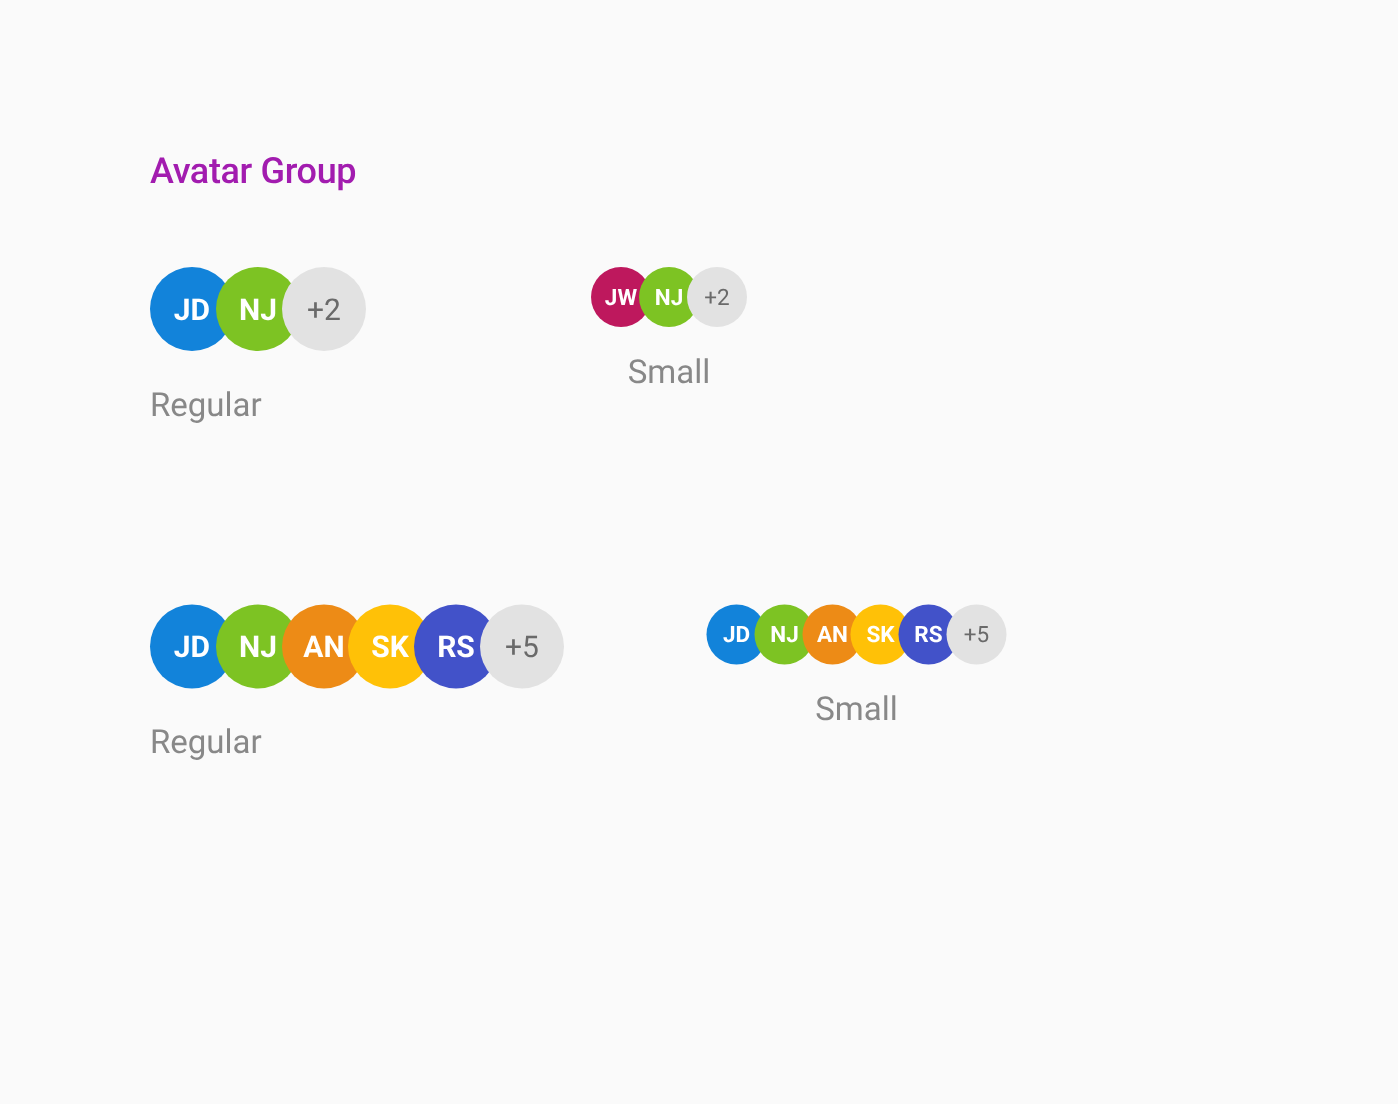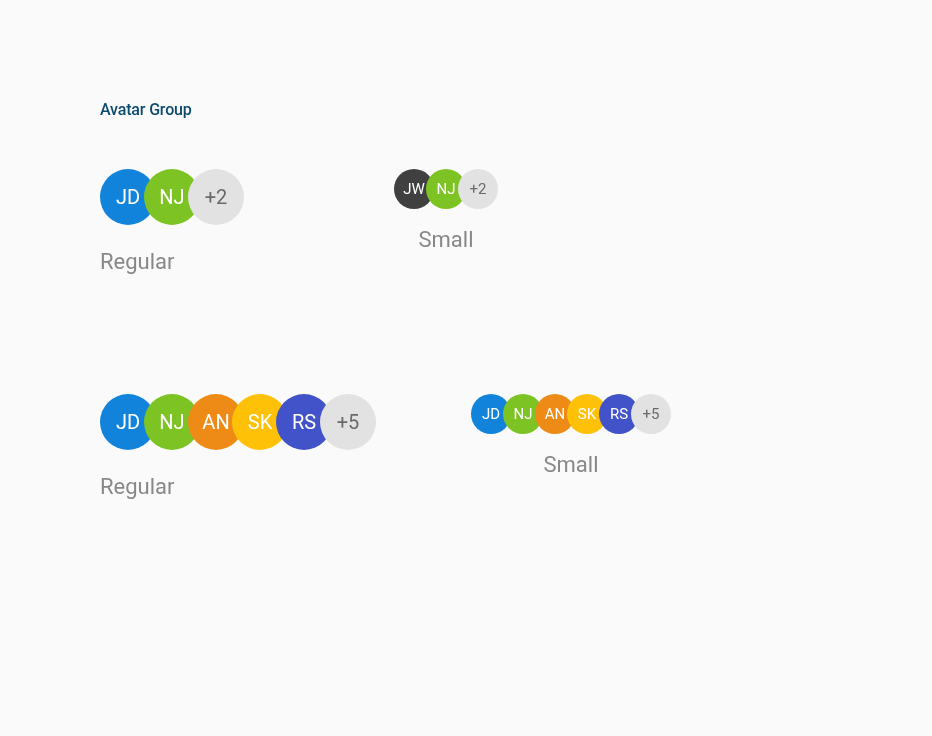--- a/index.html
+++ b/index.html
@@ -12,23 +12,23 @@
       background: #fafafa;
       width: 932px;
       height: 736px;
       padding: 100px 100px 40px 100px;
       border-radius: 12px;
     }
     .section {
       margin-bottom: 120px;
     }
     .section-title {
-      font-size: 16px;
+      font-size: 24px;
       font-weight: 500;
-      color: #0c4a6e;
+      color: #a21caf;
       margin-bottom: 50px;
       letter-spacing: -0.01em;
     }
     .groups-row {
       display: flex;
       gap: 150px;
       align-items: flex-start;
     }
     .group-block {
       display: flex;
@@ -55,21 +55,21 @@
     }
     .avatar-group.small .avatar:first-child {
       margin-left: 0;
     }
     .avatar {
       border-radius: 50%;
       display: flex;
       align-items: center;
       justify-content: center;
       color: #fff;
-      font-weight: 400;
+      font-weight: 700;
       flex-shrink: 0;
     }
     .avatar.overflow {
       background: #e2e2e2;
       color: #6a6a6a;
       font-weight: 400;
     }
     .group-label {
       font-size: 22px;
       color: #888;
@@ -93,21 +93,21 @@
     <div class="group-block">
       <div class="avatar-group regular">
         <div class="avatar" style="background:#1283DA">JD</div>
         <div class="avatar" style="background:#7DC323">NJ</div>
         <div class="avatar overflow">+2</div>
       </div>
       <div class="group-label">Regular</div>
     </div>
     <div class="group-block">
       <div class="avatar-group small">
-        <div class="avatar" style="background:#404040">JW</div>
+        <div class="avatar" style="background:#be185d">JW</div>
         <div class="avatar" style="background:#7DC323">NJ</div>
         <div class="avatar overflow">+2</div>
       </div>
       <div class="group-label small-label">Small</div>
     </div>
   </div>
 </div>
 
 <div class="section">
   <div class="groups-row selection-row">

